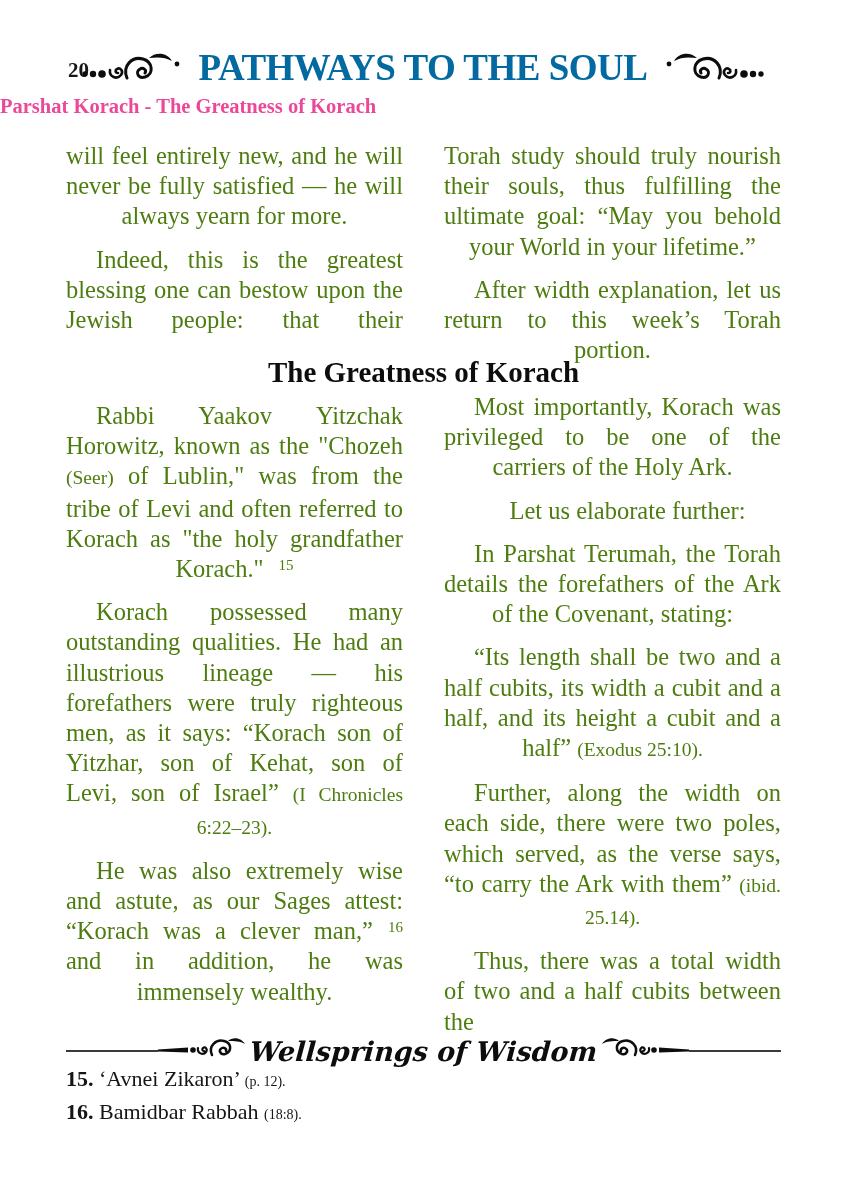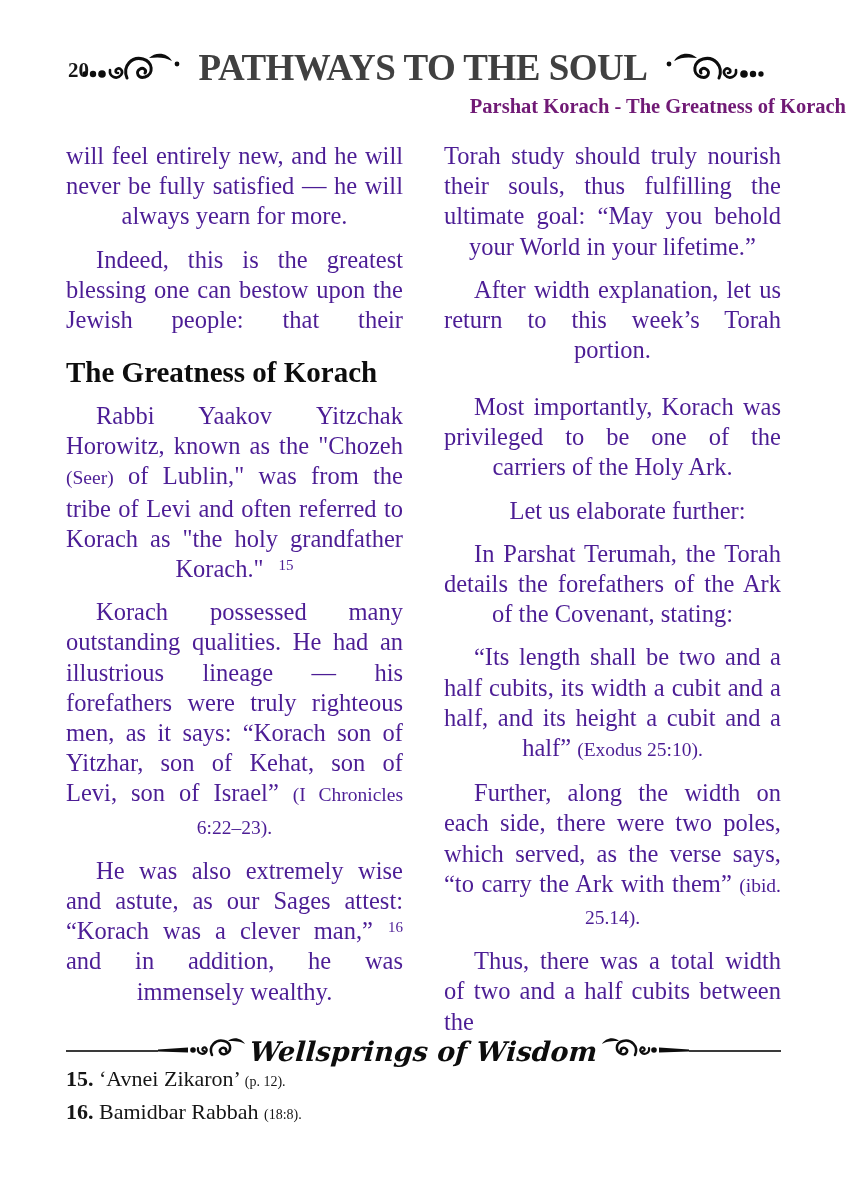--- a/index.html
+++ b/index.html
@@ -19,38 +19,38 @@
   }
   .title-row {
     position: absolute;
     left: 0; top: 46px; width: 846px;
     display: flex; align-items: center; justify-content: center;
     gap: 8px;
   }
   .book-title {
     font-size: 37px; font-weight: bold;
     letter-spacing: -0.5px;
-    color: #404040;
+    color: #0369a1;
     white-space: nowrap;
   }
   .flourish { flex: 0 0 auto; }
   .mirror { transform: scaleX(-1); }
   .subtitle {
     position: absolute;
     left: 0; top: 95px; width: 846px;
-    text-align: right;
+    text-align: left;
     font-size: 20.5px; font-weight: bold;
-    color: #701a75;
+    color: #ec4899;
   }
   .col {
     position: absolute;
     width: 337px;
     font-size: 24.5px;
     line-height: 30.2px;
-    color: #4c1d95;
+    color: #4d7c0f;
   }
   .col.left  { left: 66px; }
   .col.right { left: 444px; }
   .para {
     margin: 0 0 13px 0;
     text-align: justify;
     text-align-last: center;
   }
   .para.indent { text-indent: 30px; }
   .para.fill { text-align-last: justify; }
@@ -58,20 +58,21 @@
   sup.seg-sup {
     font-size: 15px;
     line-height: 0;
     vertical-align: 7px;
     margin-left: 15px;
   }
   .section-heading {
     position: absolute;
     left: 66px; top: 356px; width: 715px;
     margin: 0;
+    text-align: center;
     font-size: 29px; font-weight: bold;
     color: #0d0d0d;
   }
   .footer-rule {
     position: absolute;
     left: 66px; top: 1034px; width: 715px;
     display: flex; align-items: center; justify-content: center;
     height: 34px;
   }
   .rule-line {

